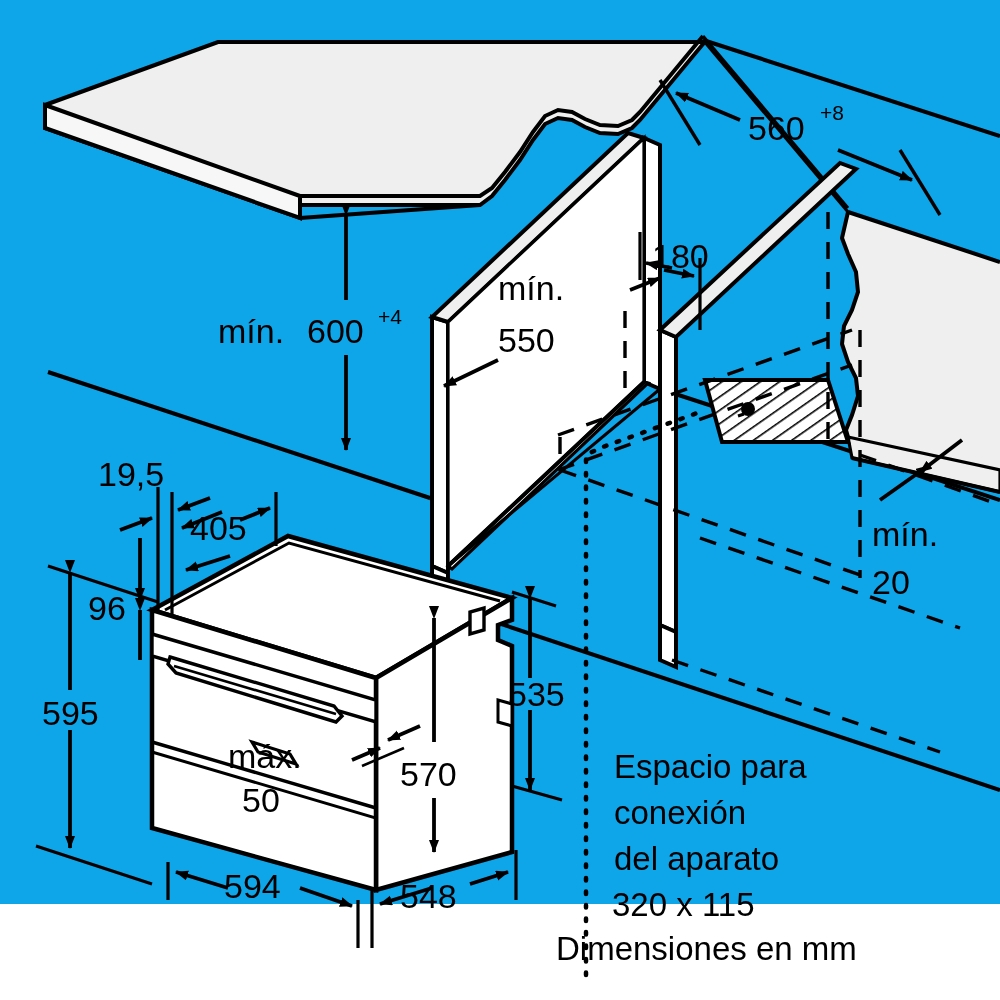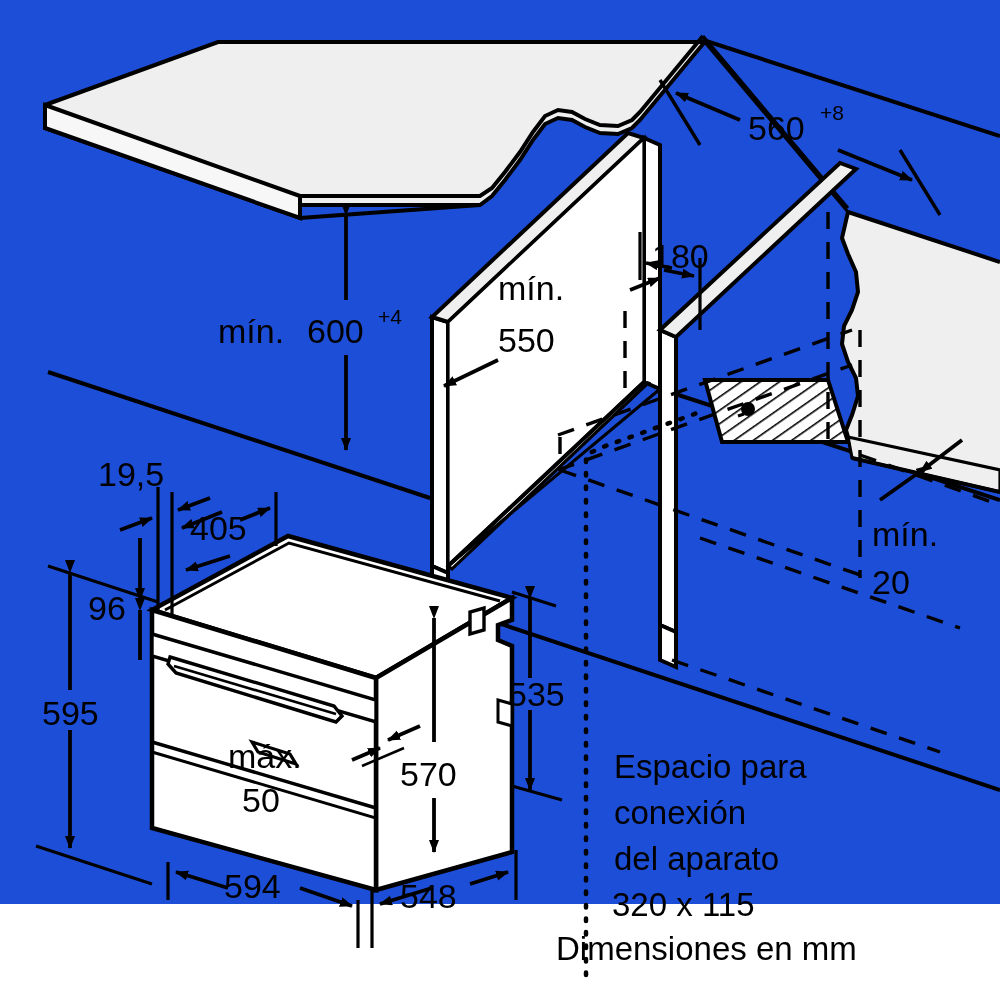--- a/index.html
+++ b/index.html
@@ -1,18 +1,18 @@
 <!DOCTYPE html>
 <html><head>
 <meta charset="utf-8">
 <style>
   html,body{margin:0;padding:0;background:#fff;}
   body{width:1000px;height:1000px;overflow:hidden;
        font-family:"Liberation Sans","DejaVu Sans",sans-serif;}
-  #stage{position:relative;width:1000px;height:904px;background:#1d4ed8;}
+  #stage{position:relative;width:1000px;height:904px;background:#0ea5e9;}
   svg{position:absolute;top:0;left:0;}
   text{font-family:"Liberation Sans","DejaVu Sans",sans-serif;fill:#000;}
   .dim{font-size:34px;}
   .dimsup{font-size:21px;}
   .note{font-size:33px;}
 </style>
 </head>
 <body>
 
 <div id="stage">

